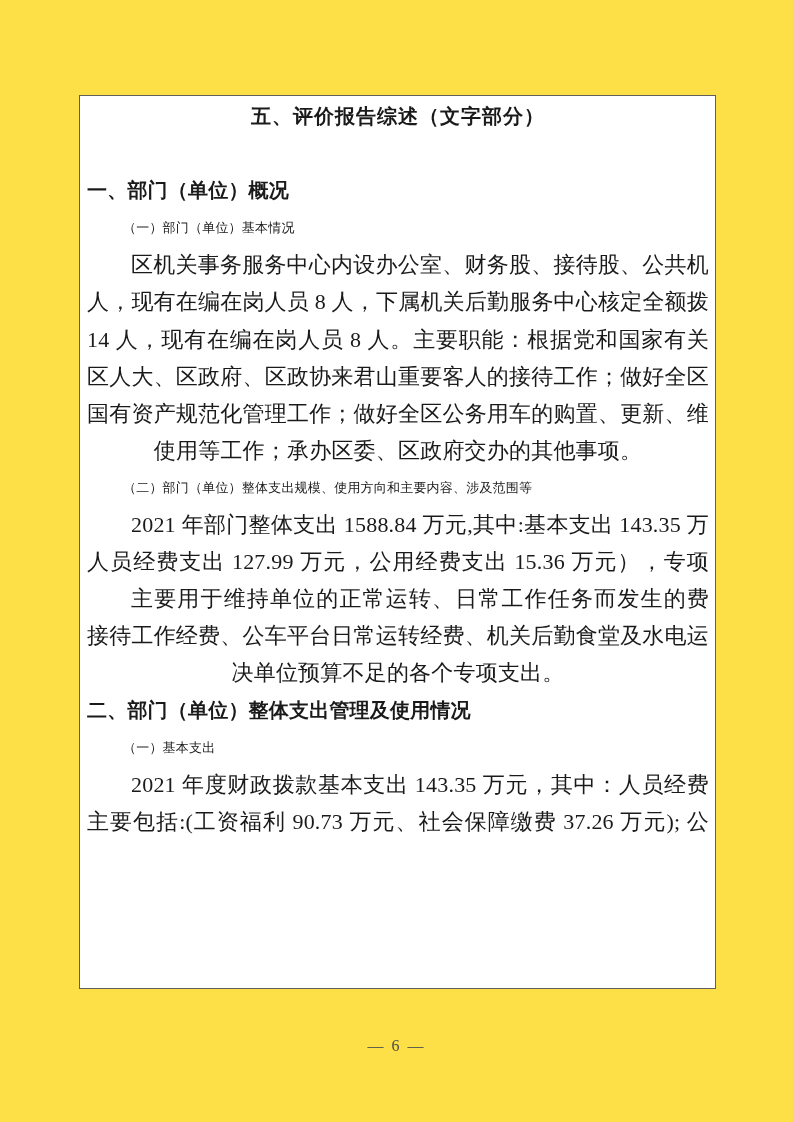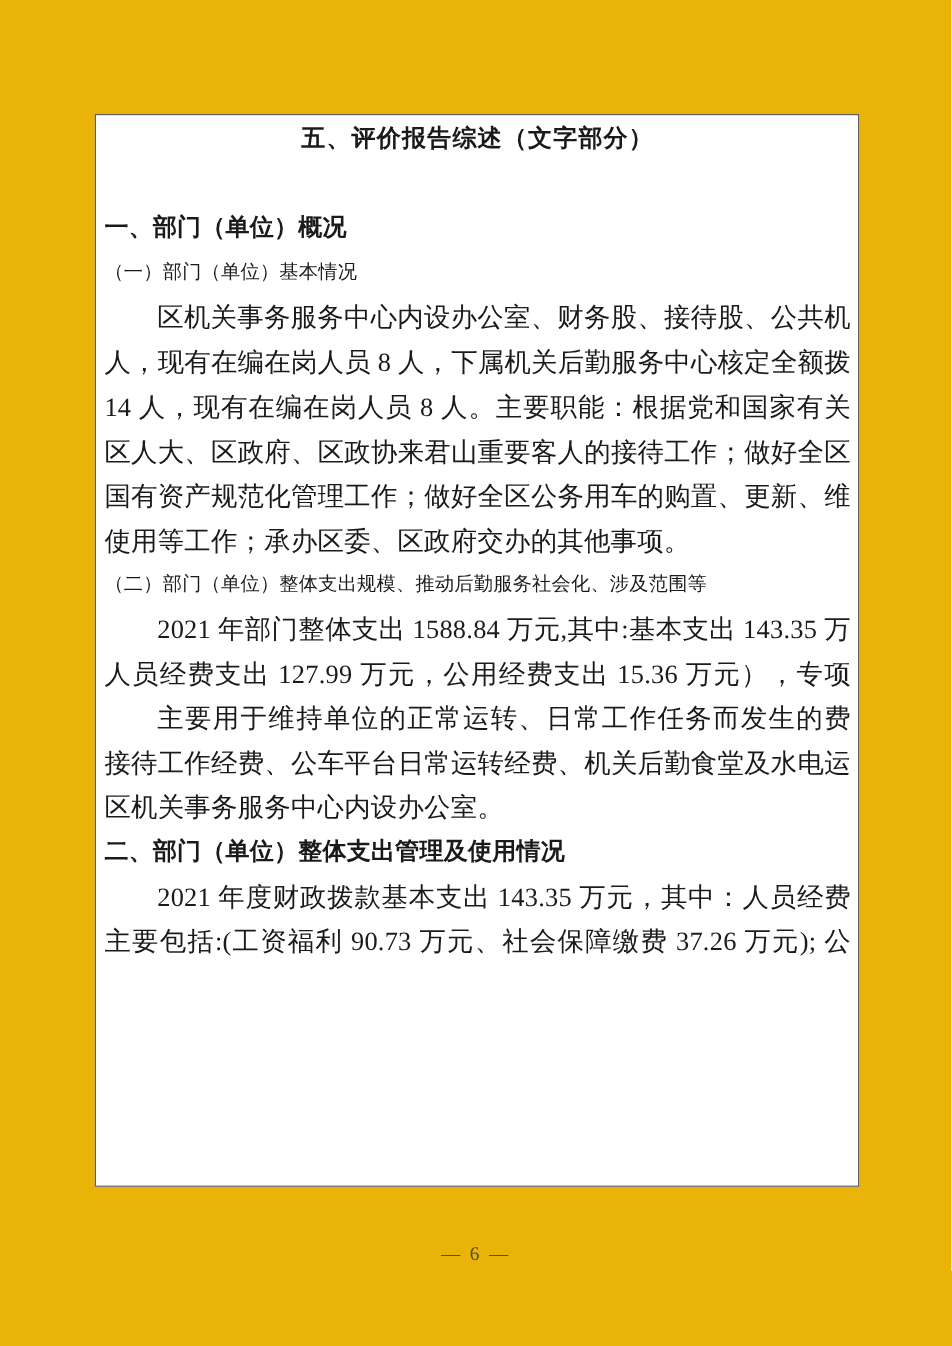--- a/index.html
+++ b/index.html
@@ -4,21 +4,21 @@
 <style>
   html, body {
     margin: 0;
     padding: 0;
     background: #ffffff;
   }
   .page {
     position: relative;
     width: 793px;
     height: 1122px;
-    background: #eab308;
+    background: #fde047;
     font-family: "Liberation Serif", serif;
     color: #1a1a1a;
     overflow: hidden;
   }
   .content-box {
     position: absolute;
     left: 79px;
     top: 95px;
     width: 637px;
     height: 894px;
@@ -41,28 +41,29 @@
     font-size: 20px;
     letter-spacing: 1px;
   }
   .line.blank { }
   .line.heading {
     font-family: "Liberation Sans", sans-serif;
     font-weight: bold;
     font-size: 20px;
   }
   .line.subheading {
-    font-size: 16px;
+    font-size: 13px;
+    margin-left: 36px;
   }
   .line.body-fill {
     text-align: justify;
     text-align-last: justify;
   }
   .line.body-end {
-    text-align: left;
+    text-align: center;
   }
   .line.indent {
     text-indent: 2em;
   }
   .footer {
     position: absolute;
     top: 1034px;
     left: 0;
     width: 100%;
     text-align: center;
@@ -81,24 +82,25 @@
   <div class="line title">五、评价报告综述（文字部分）</div>
       <div class="line blank"></div>
       <div class="line heading">一、部门（单位）概况</div>
       <div class="line subheading">（一）部门（单位）基本情况</div>
       <div class="line body-fill indent">区机关事务服务中心内设办公室、财务股、接待股、公共机构节能股、</div>
       <div class="line body-fill">人，现有在编在岗人员 8 人，下属机关后勤服务中心核定全额拨款事业编制</div>
       <div class="line body-fill">14 人，现有在编在岗人员 8 人。主要职能：根据党和国家有关机关行政后勤</div>
       <div class="line body-fill">区人大、区政府、区政协来君山重要客人的接待工作；做好全区公共节能及</div>
       <div class="line body-fill">国有资产规范化管理工作；做好全区公务用车的购置、更新、维修、调配、</div>
       <div class="line body-end">使用等工作；承办区委、区政府交办的其他事项。</div>
-      <div class="line subheading">（二）部门（单位）整体支出规模、推动后勤服务社会化、涉及范围等</div>
+      <div class="line subheading">（二）部门（单位）整体支出规模、使用方向和主要内容、涉及范围等</div>
       <div class="line body-fill indent">2021 年部门整体支出 1588.84 万元,其中:基本支出 143.35 万元(其中:</div>
       <div class="line body-fill">人员经费支出 127.99 万元，公用经费支出 15.36 万元），专项支出 1445.49</div>
       <div class="line body-fill indent">主要用于维持单位的正常运转、日常工作任务而发生的费用，包括重大</div>
       <div class="line body-fill">接待工作经费、公车平台日常运转经费、机关后勤食堂及水电运转经费及解</div>
-      <div class="line body-end">区机关事务服务中心内设办公室。</div>
+      <div class="line body-end">决单位预算不足的各个专项支出。</div>
       <div class="line heading">二、部门（单位）整体支出管理及使用情况</div>
+      <div class="line subheading">（一）基本支出</div>
       <div class="line body-fill indent">2021 年度财政拨款基本支出 143.35 万元，其中：人员经费 127.99 万元，</div>
       <div class="line body-fill">主要包括:(工资福利 90.73 万元、社会保障缴费 37.26 万元); 公用经费 15.36</div>
     </div>
   <div class="footer">— 6 —</div>
 </div>
 
 </body></html>

